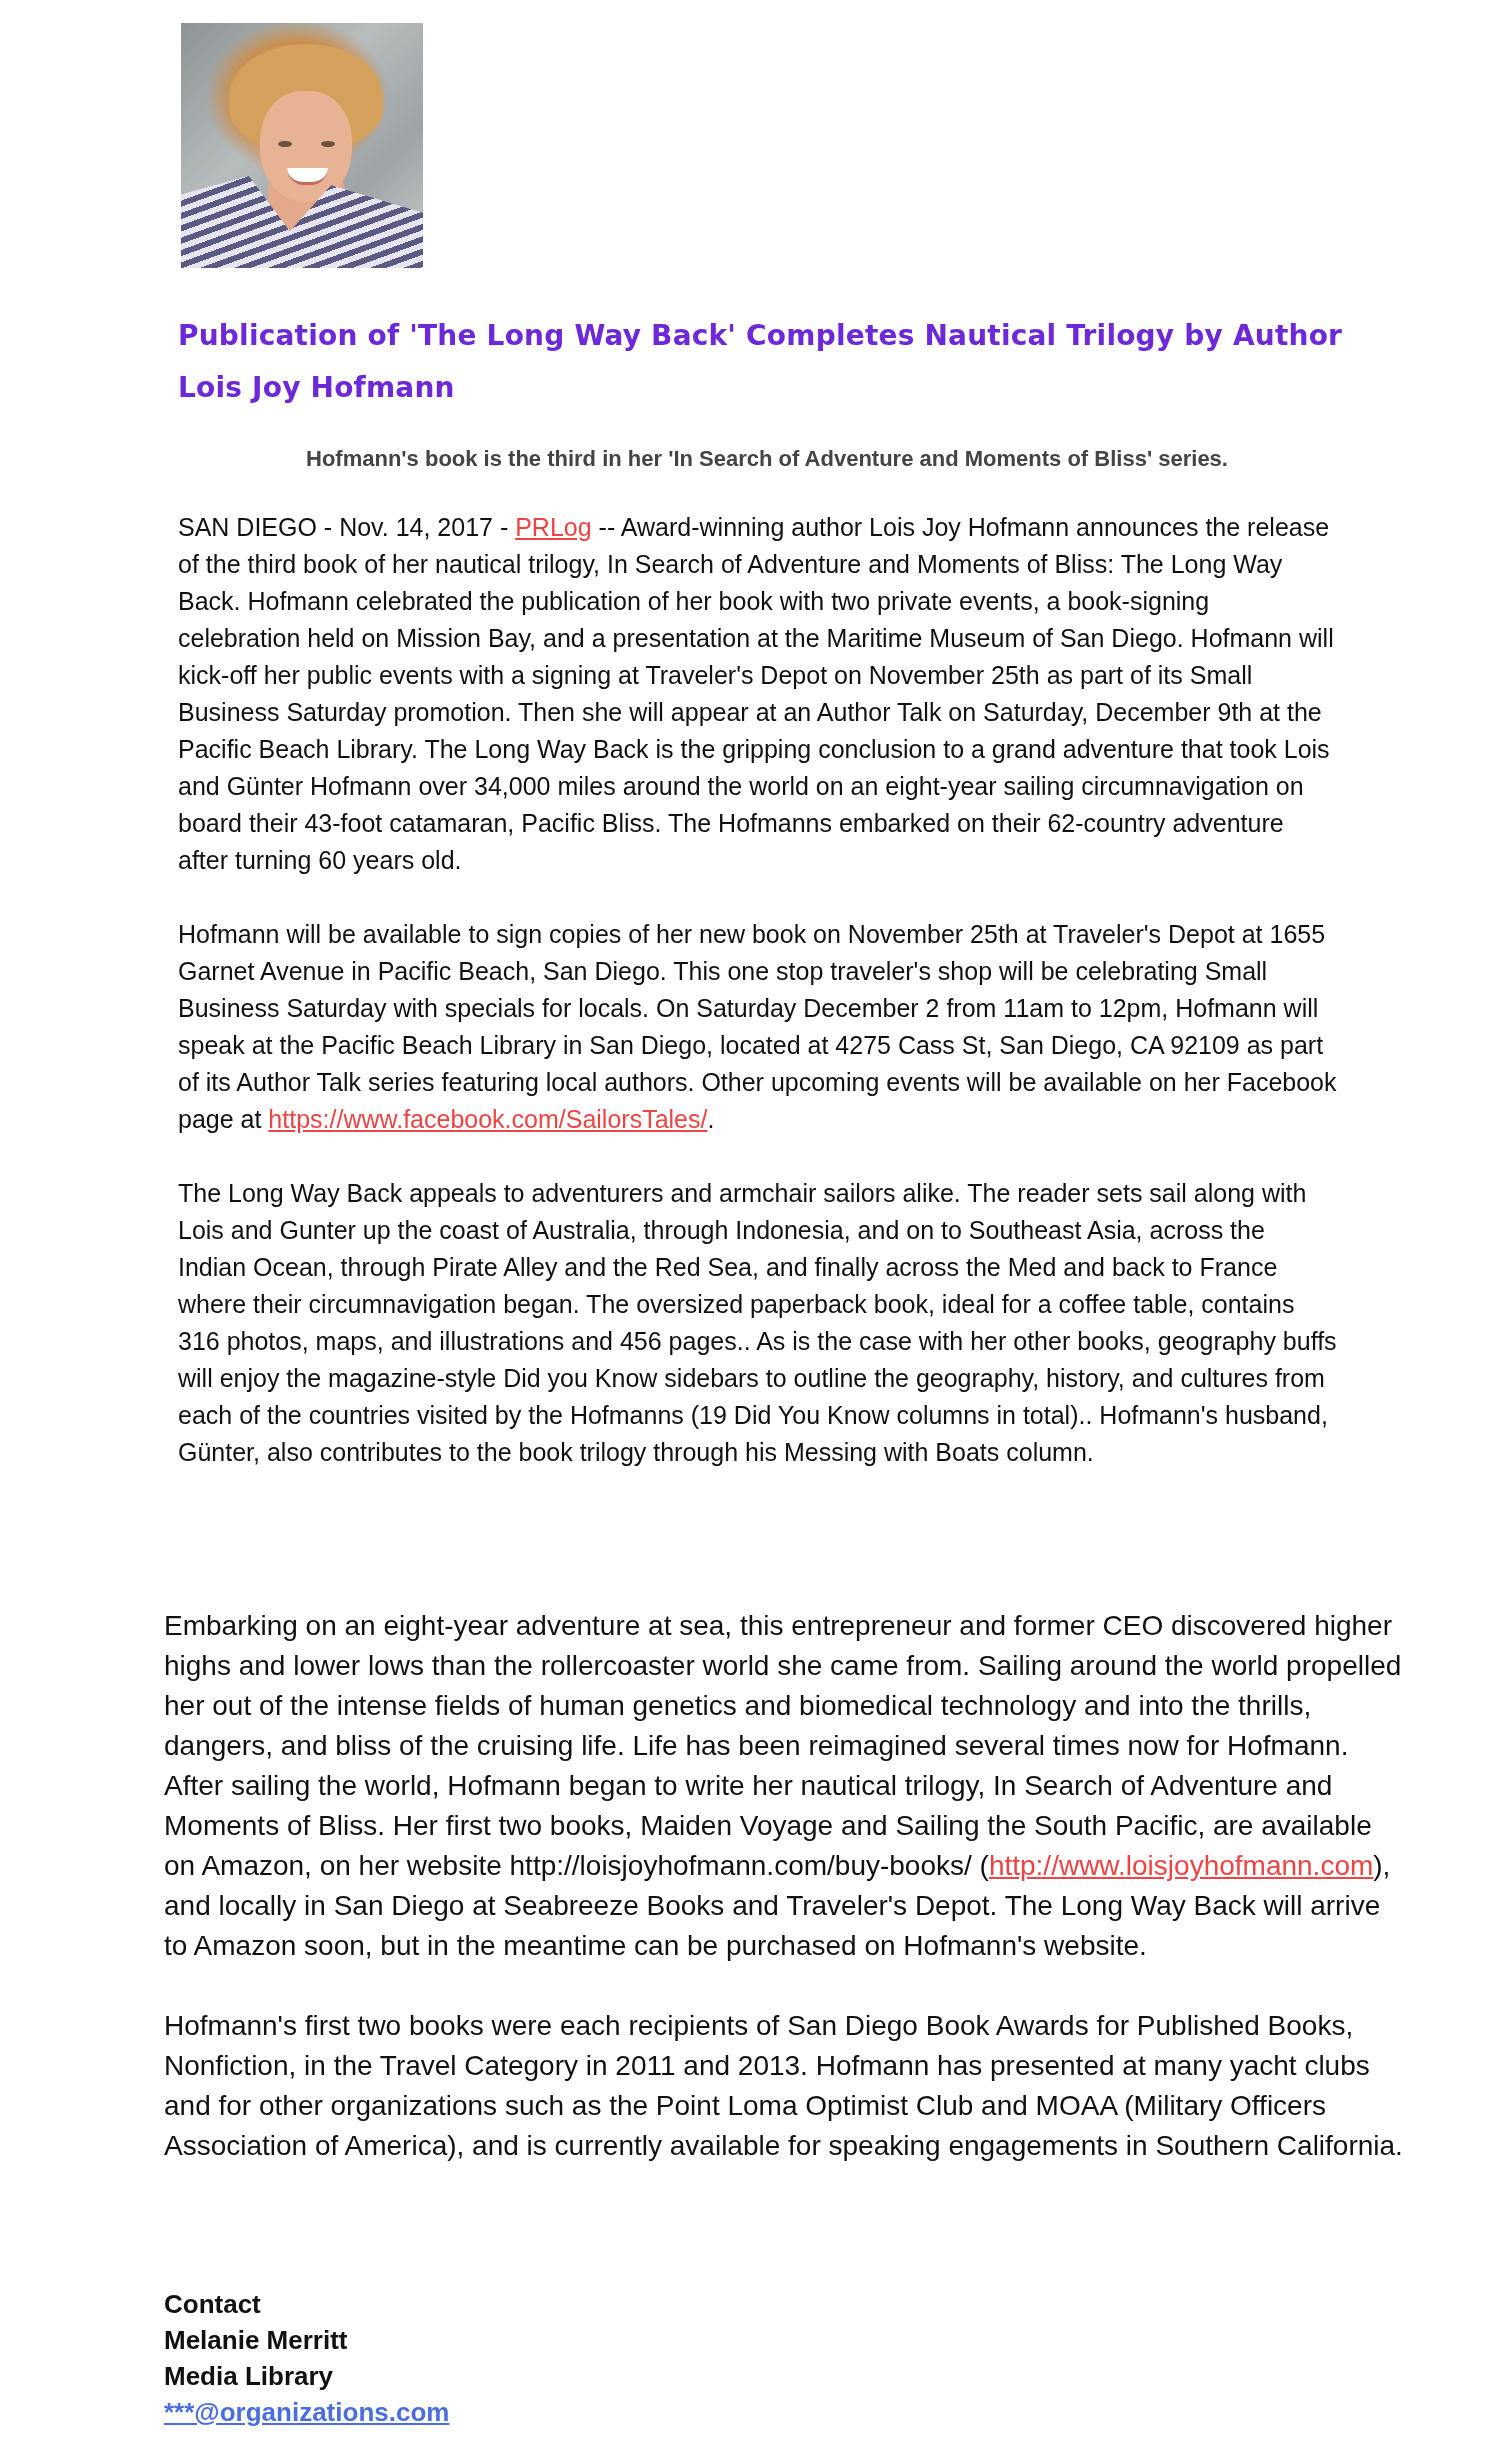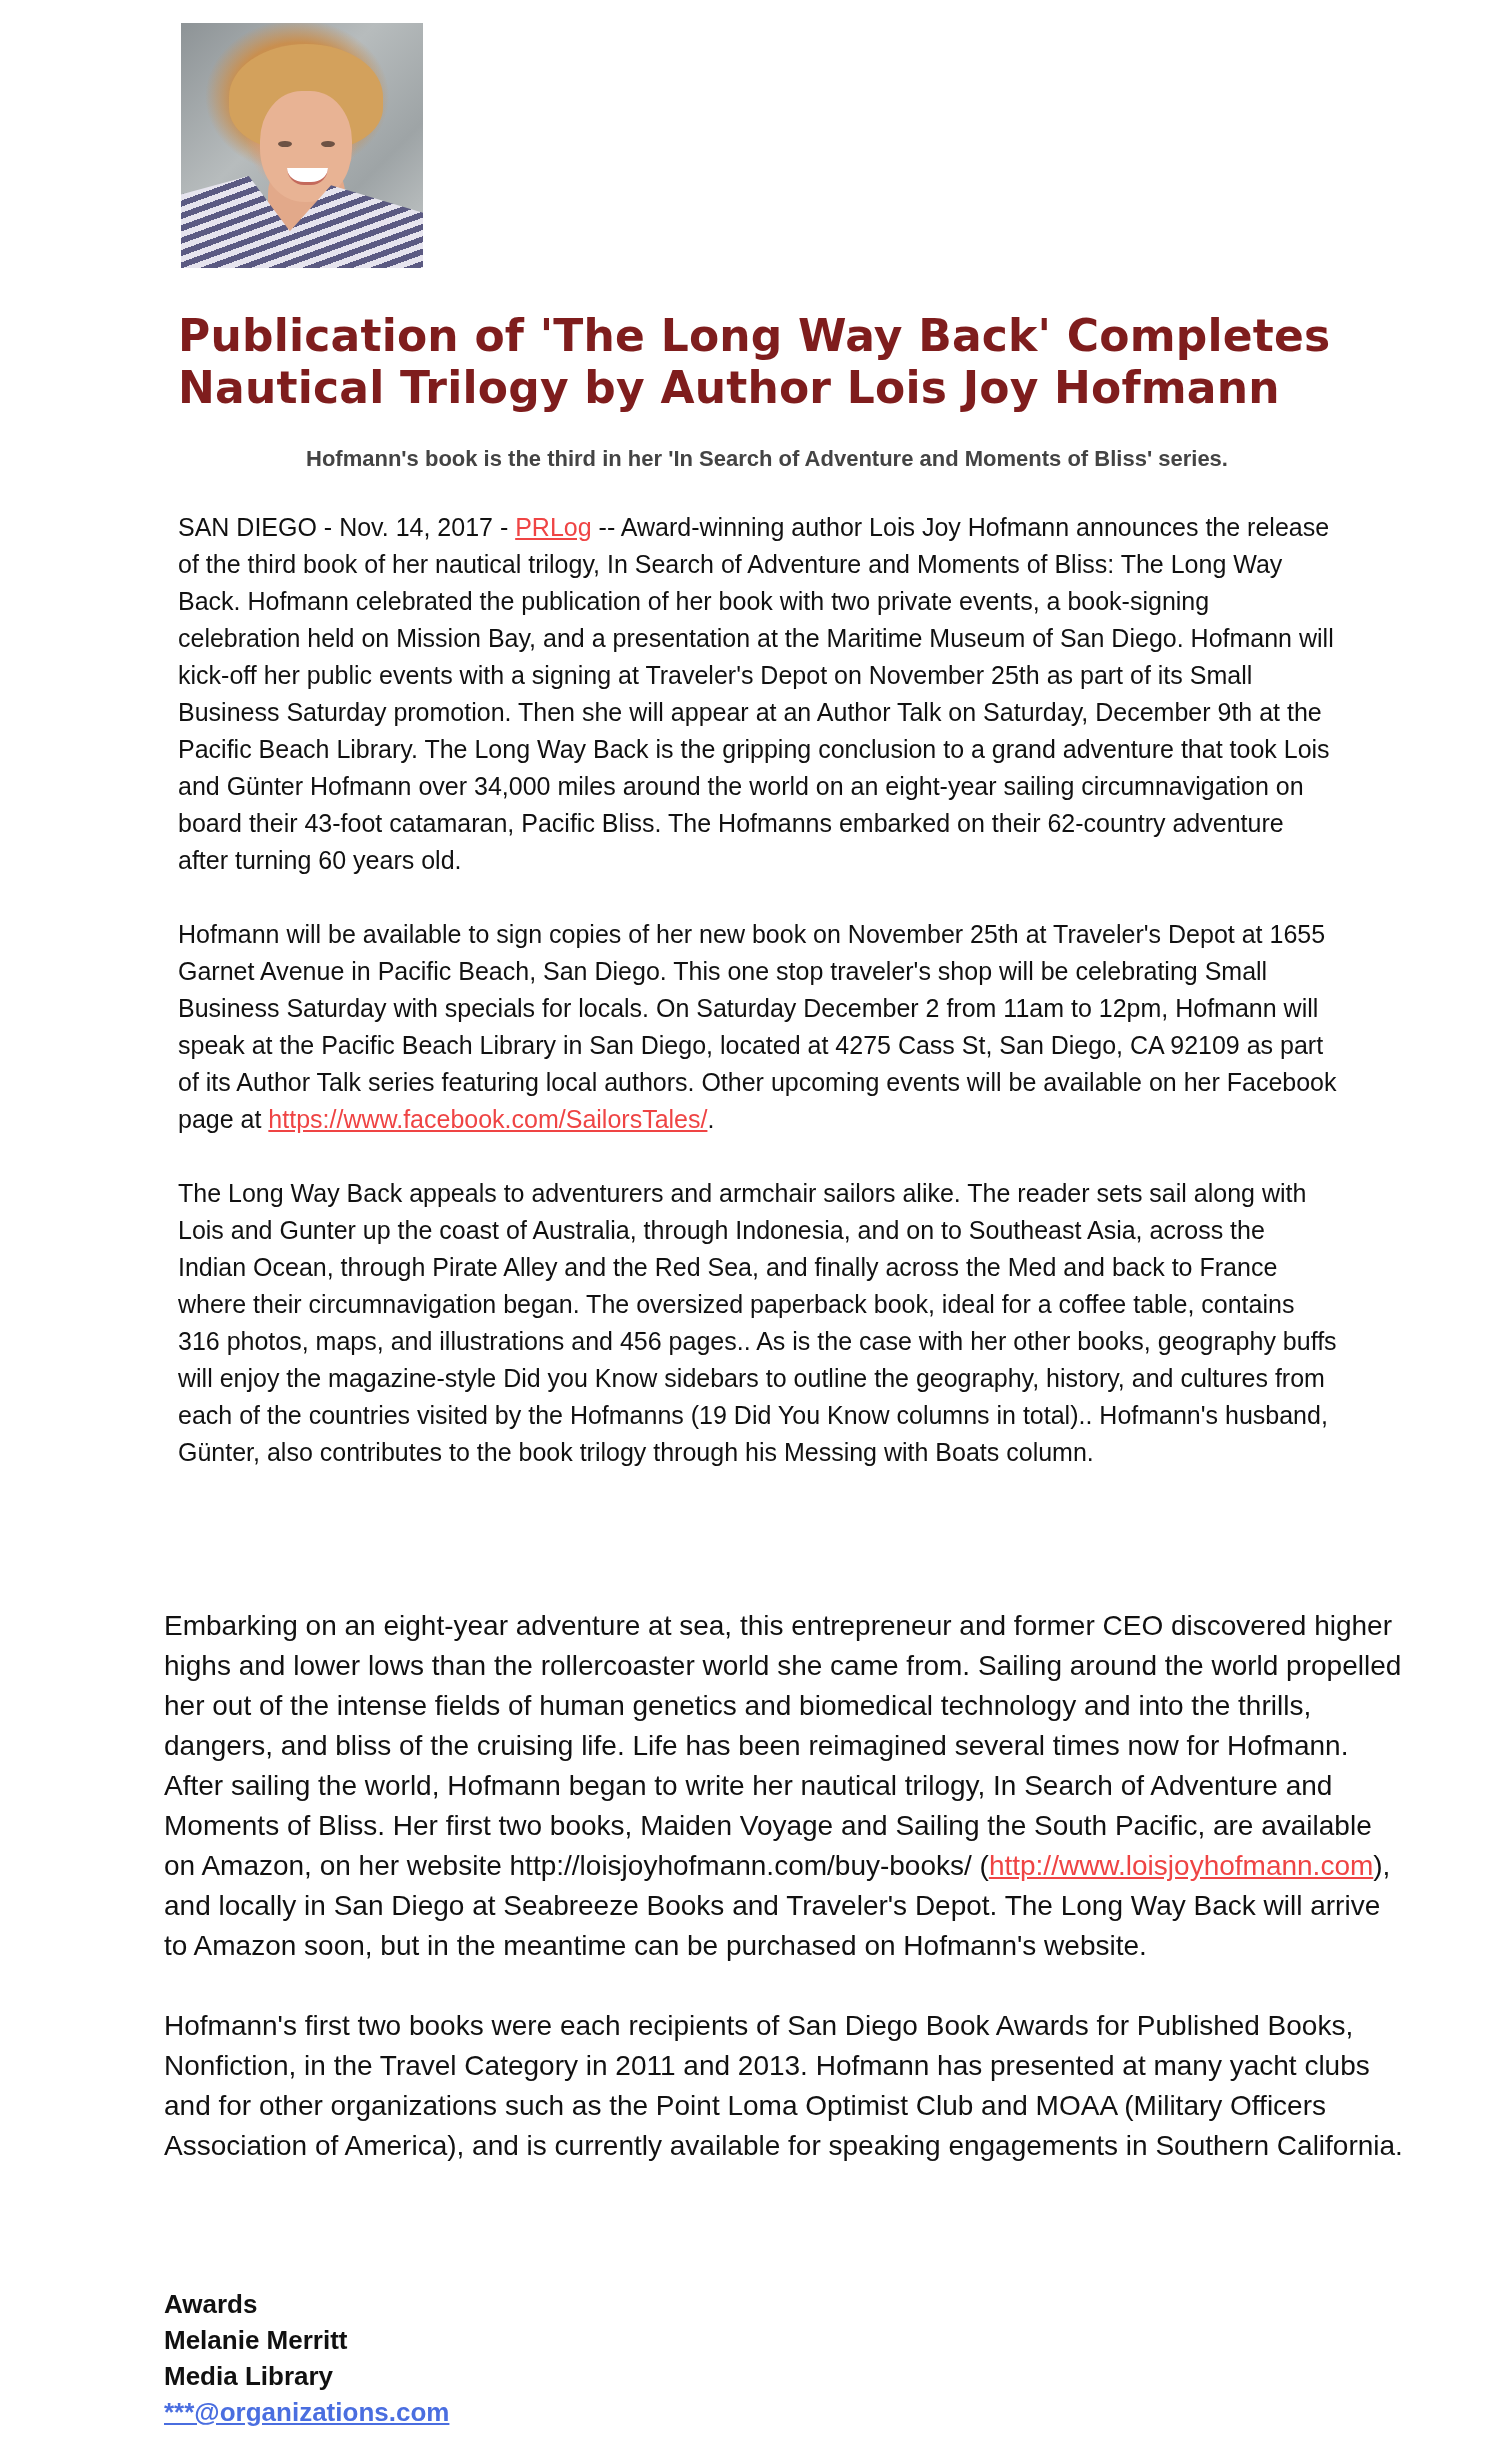--- a/index.html
+++ b/index.html
@@ -31,21 +31,21 @@
   }
   .photo .smile {
     position: absolute; left: 106px; top: 145px; width: 41px; height: 13.5px;
     background: #fff; border-radius: 0 0 19.3px 19.3px; border-bottom: 3.9px solid #c46a5c;
   }
   .photo .eye { position: absolute; top: 118px; width: 13.5px; height: 5.8px; background: #6d5244; border-radius: 50%; }
 
   .title {
     position: absolute; left: 178px; top: 310px; width: 1178px;
     font-family: "DejaVu Sans", sans-serif; font-weight: bold;
-    font-size: 44px; line-height: 52px; letter-spacing: 0.2px; color: #7f1d1d;
+    font-size: 28px; line-height: 52px; letter-spacing: 0.2px; color: #6d28d9;
     margin: 0;
   }
   .subtitle {
     position: absolute; left: 178px; top: 444px; width: 1178px;
     font-family: "Liberation Sans", sans-serif; font-weight: bold;
     font-size: 22px; line-height: 29px; color: #444; text-align: center;
   }
   .body-small {
     position: absolute; left: 178px; width: 1159px;
     font-family: "Liberation Sans", sans-serif; font-size: 25px; line-height: 37px; color: #111;
@@ -87,18 +87,18 @@
   <p><span>Hofmann will be available to sign copies of her new book on November 25th at Traveler's Depot at 1655 Garnet Avenue in Pacific Beach, San Diego. This one stop traveler's shop will be celebrating Small Business Saturday with specials for locals. On Saturday December 2 from 11am to 12pm, Hofmann will speak at the Pacific Beach Library in San Diego, located at 4275 Cass St, San Diego, CA 92109 as part of its Author Talk series featuring local authors. Other upcoming events will be available on her Facebook page at </span><a href="#">https://www.facebook.com/SailorsTales/</a><span>.</span></p>
   <p>The Long Way Back appeals to adventurers and armchair sailors alike. The reader sets sail along with Lois and Gunter up the coast of Australia, through Indonesia, and on to Southeast Asia, across the Indian Ocean, through Pirate Alley and the Red Sea, and finally across the Med and back to France where their circumnavigation began. The oversized paperback book, ideal for a coffee table, contains 316 photos, maps, and illustrations and 456 pages.. As is the case with her other books, geography buffs will enjoy the magazine-style Did you Know sidebars to outline the geography, history, and cultures from each of the countries visited by the Hofmanns (19 Did You Know columns in total).. Hofmann's husband, Günter, also contributes to the book trilogy through his Messing with Boats column.</p>
 </div>
 
 <div class="body-large" style="top:1606px;">
   <p><span>Embarking on an eight-year adventure at sea, this entrepreneur and former CEO discovered higher highs and lower lows than the rollercoaster world she came from. Sailing around the world propelled her out of the intense fields of human genetics and biomedical technology and into the thrills, dangers, and bliss of the cruising life. Life has been reimagined several times now for Hofmann. After sailing the world, Hofmann began to write her nautical trilogy, In Search of Adventure and Moments of Bliss. Her first two books, Maiden Voyage and Sailing the South Pacific, are available on Amazon, on her website http://loisjoyhofmann.com/buy-books/ (</span><a href="#">http://www.loisjoyhofmann.com</a><span>), and locally in San Diego at Seabreeze Books and Traveler's Depot. The Long Way Back will arrive to Amazon soon, but in the meantime can be purchased on Hofmann's website.</span></p>
   <p>Hofmann's first two books were each recipients of San Diego Book Awards for Published Books, Nonfiction, in the Travel Category in 2011 and 2013. Hofmann has presented at many yacht clubs and for other organizations such as the Point Loma Optimist Club and MOAA (Military Officers Association of America), and is currently available for speaking engagements in Southern California.</p>
 </div>
 
 <div class="contact">
-  <span class="line">Awards</span>
+  <span class="line">Contact</span>
   <span class="line">Melanie Merritt</span>
   <span class="line">Media Library</span>
   <a class="line" href="#">***@organizations.com</a>
 </div>
 
 
 </body></html>

